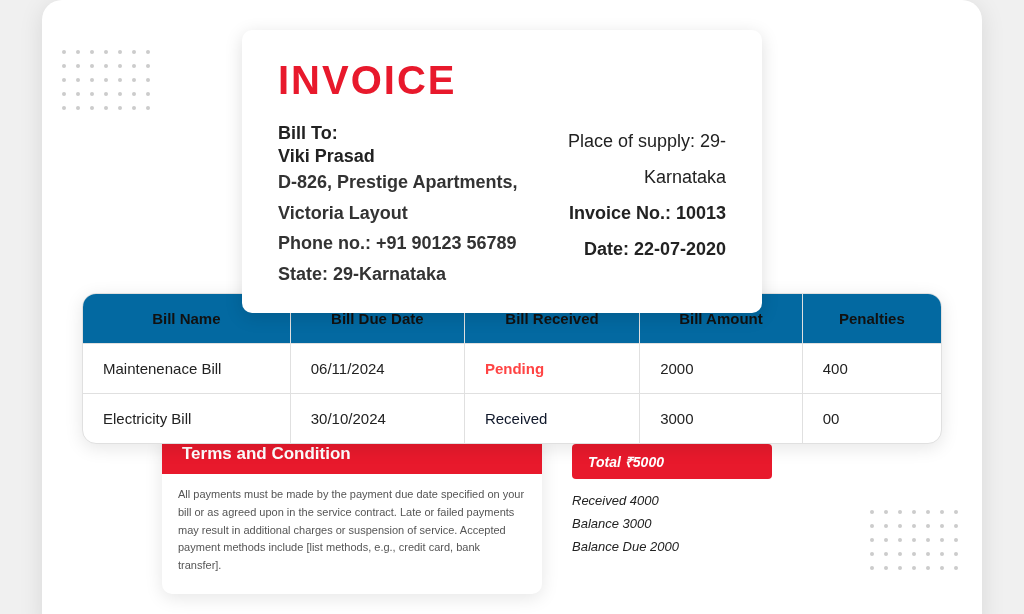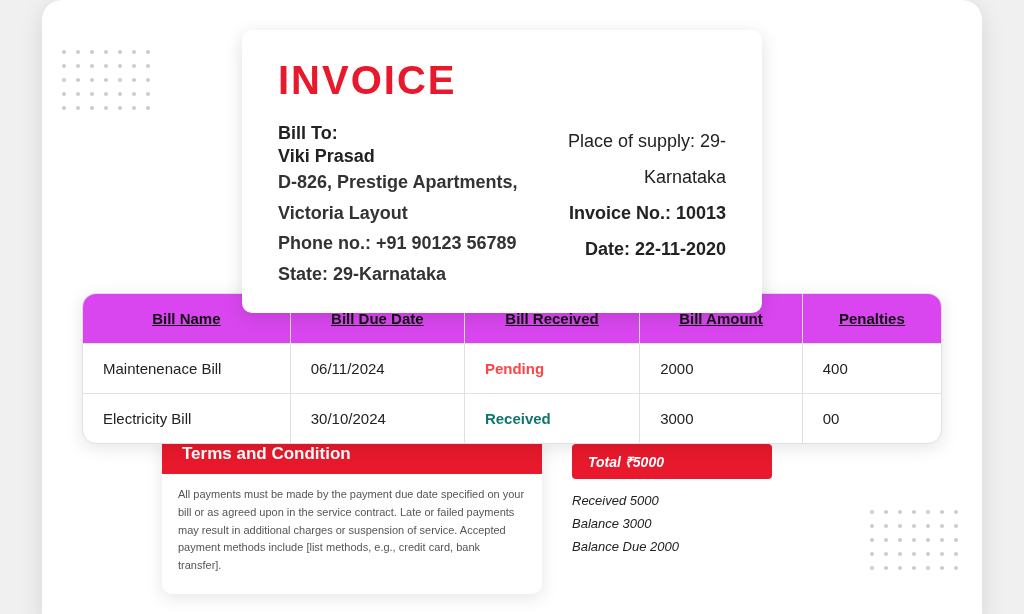--- a/index.html
+++ b/index.html
@@ -110,22 +110,21 @@
       border: 1.5px solid #e0e0e0;
     }
 
     .bill-table {
       width: 100%;
       border-collapse: collapse;
       font-size: 15px;
     }
 
     .bill-table thead tr {
-      background: #d946ef;
-      text-decoration: underline;
+      background: #0369a1;
     }
 
     .bill-table th {
       font-weight: 700;
       color: #111;
       padding: 16px 20px;
       border-bottom: 1.5px solid #e0e0e0;
       border-right: 1.5px solid #e0e0e0;
       text-align: center;
     }
@@ -140,22 +139,22 @@
       font-size: 15px;
     }
     .bill-table td:last-child { border-right: none; }
     .bill-table tr:last-child td { border-bottom: none; }
 
     .status-pending {
       color: #ff4444;
       font-weight: 600;
     }
     .status-received {
-      color: #0f766e;
-      font-weight: 700;
+      color: #0f172a;
+      font-weight: 400;
     }
 
     
     .bottom-section {
       display: flex;
       margin-top: -10px;
       position: relative;
       z-index: 1;
     }
 
@@ -302,21 +301,21 @@
           <div>State: 29-Karnataka</div>
         </div>
       </div>
       <div class="invoice-right">
         <div>Place of supply: 29-Karnataka</div>
         <div>
           <span class="label"></span>
           <strong>Invoice No.: 10013</strong>
         </div>
         <div>
-          <strong>Date: 22-11-2020</strong>
+          <strong>Date: 22-07-2020</strong>
         </div>
       </div>
     </div>
   </div>
 
   <div class="table-card">
     <table class="bill-table">
       <thead>
         <tr>
           <th>Bill Name</th>
@@ -346,20 +345,20 @@
   </div>
 
   <div class="bottom-section">
     <div class="terms-card">
       <div class="terms-title">Terms and Condition</div>
       <div class="terms-text">All payments must be made by the payment due date specified on your bill or as agreed upon in the service contract. Late or failed payments may result in additional charges or suspension of service. Accepted payment methods include [list methods, e.g., credit card, bank transfer].</div>
     </div>
     <div class="summary-section">
       <div class="total-bar">Total ₹5000</div>
       <div id="summary-rows">
-          <div class="summary-row">Received 5000</div>
+          <div class="summary-row">Received 4000</div>
           <div class="summary-row">Balance 3000</div>
           <div class="summary-row">Balance Due 2000</div>
         </div>
     </div>
   </div>
 
 </div>
 
 </body></html>

